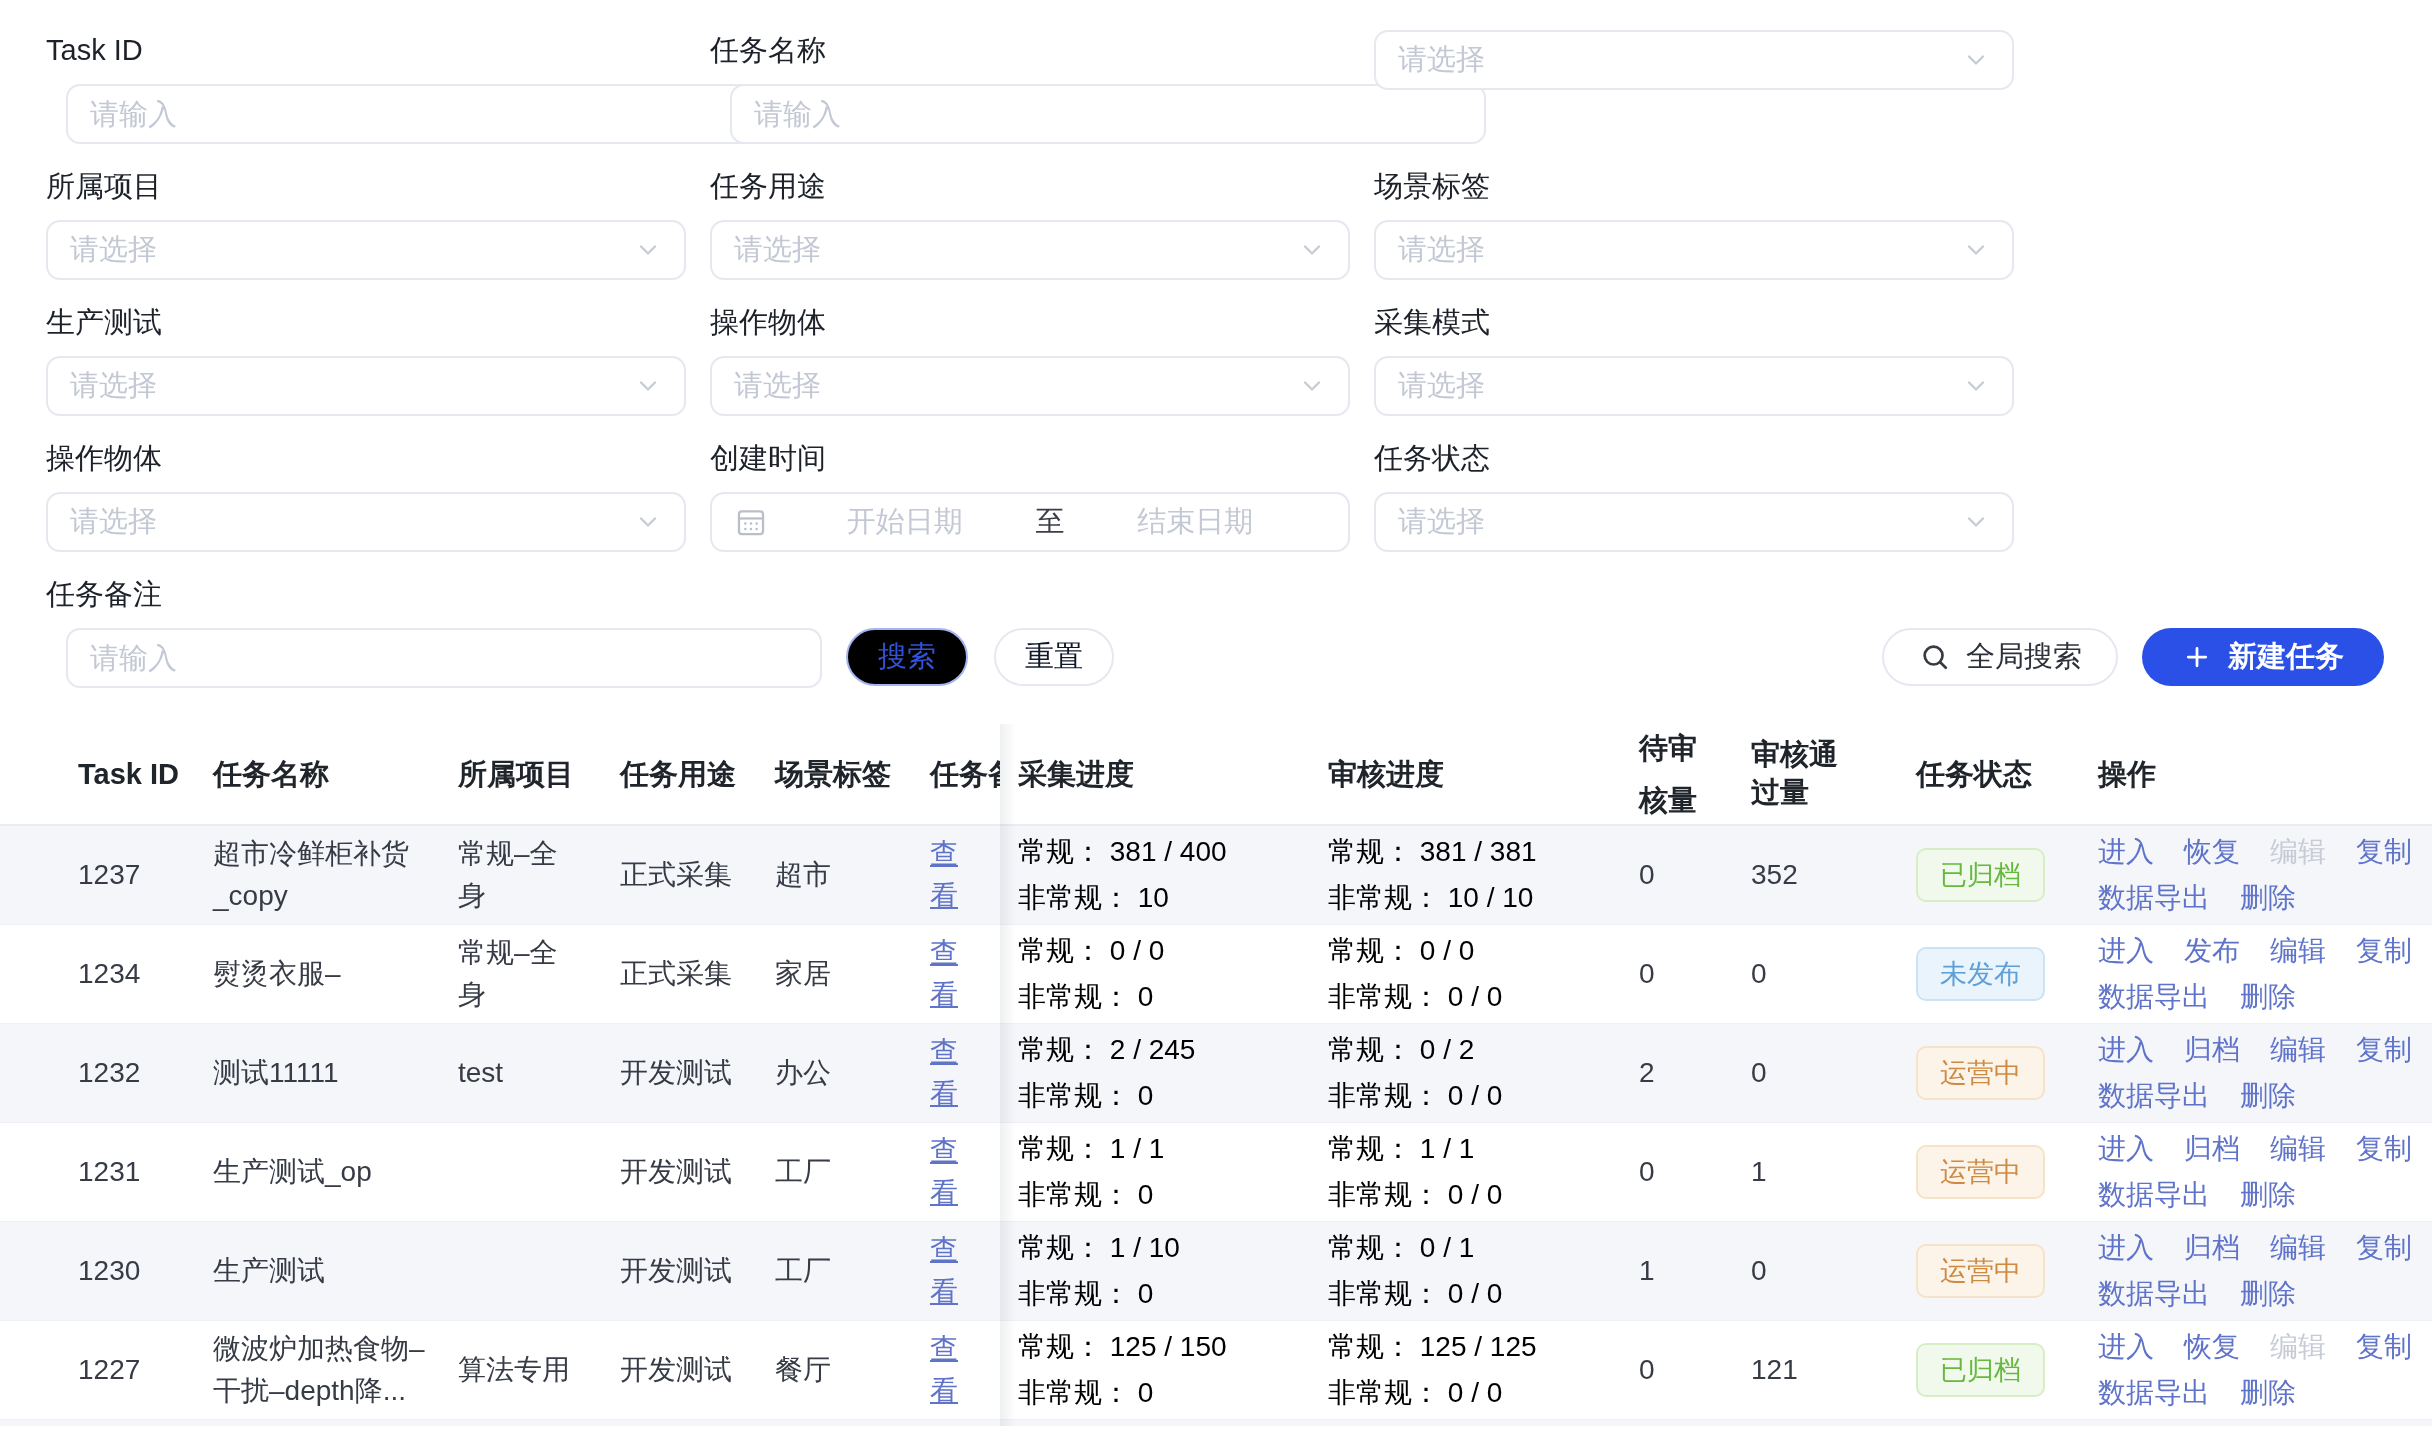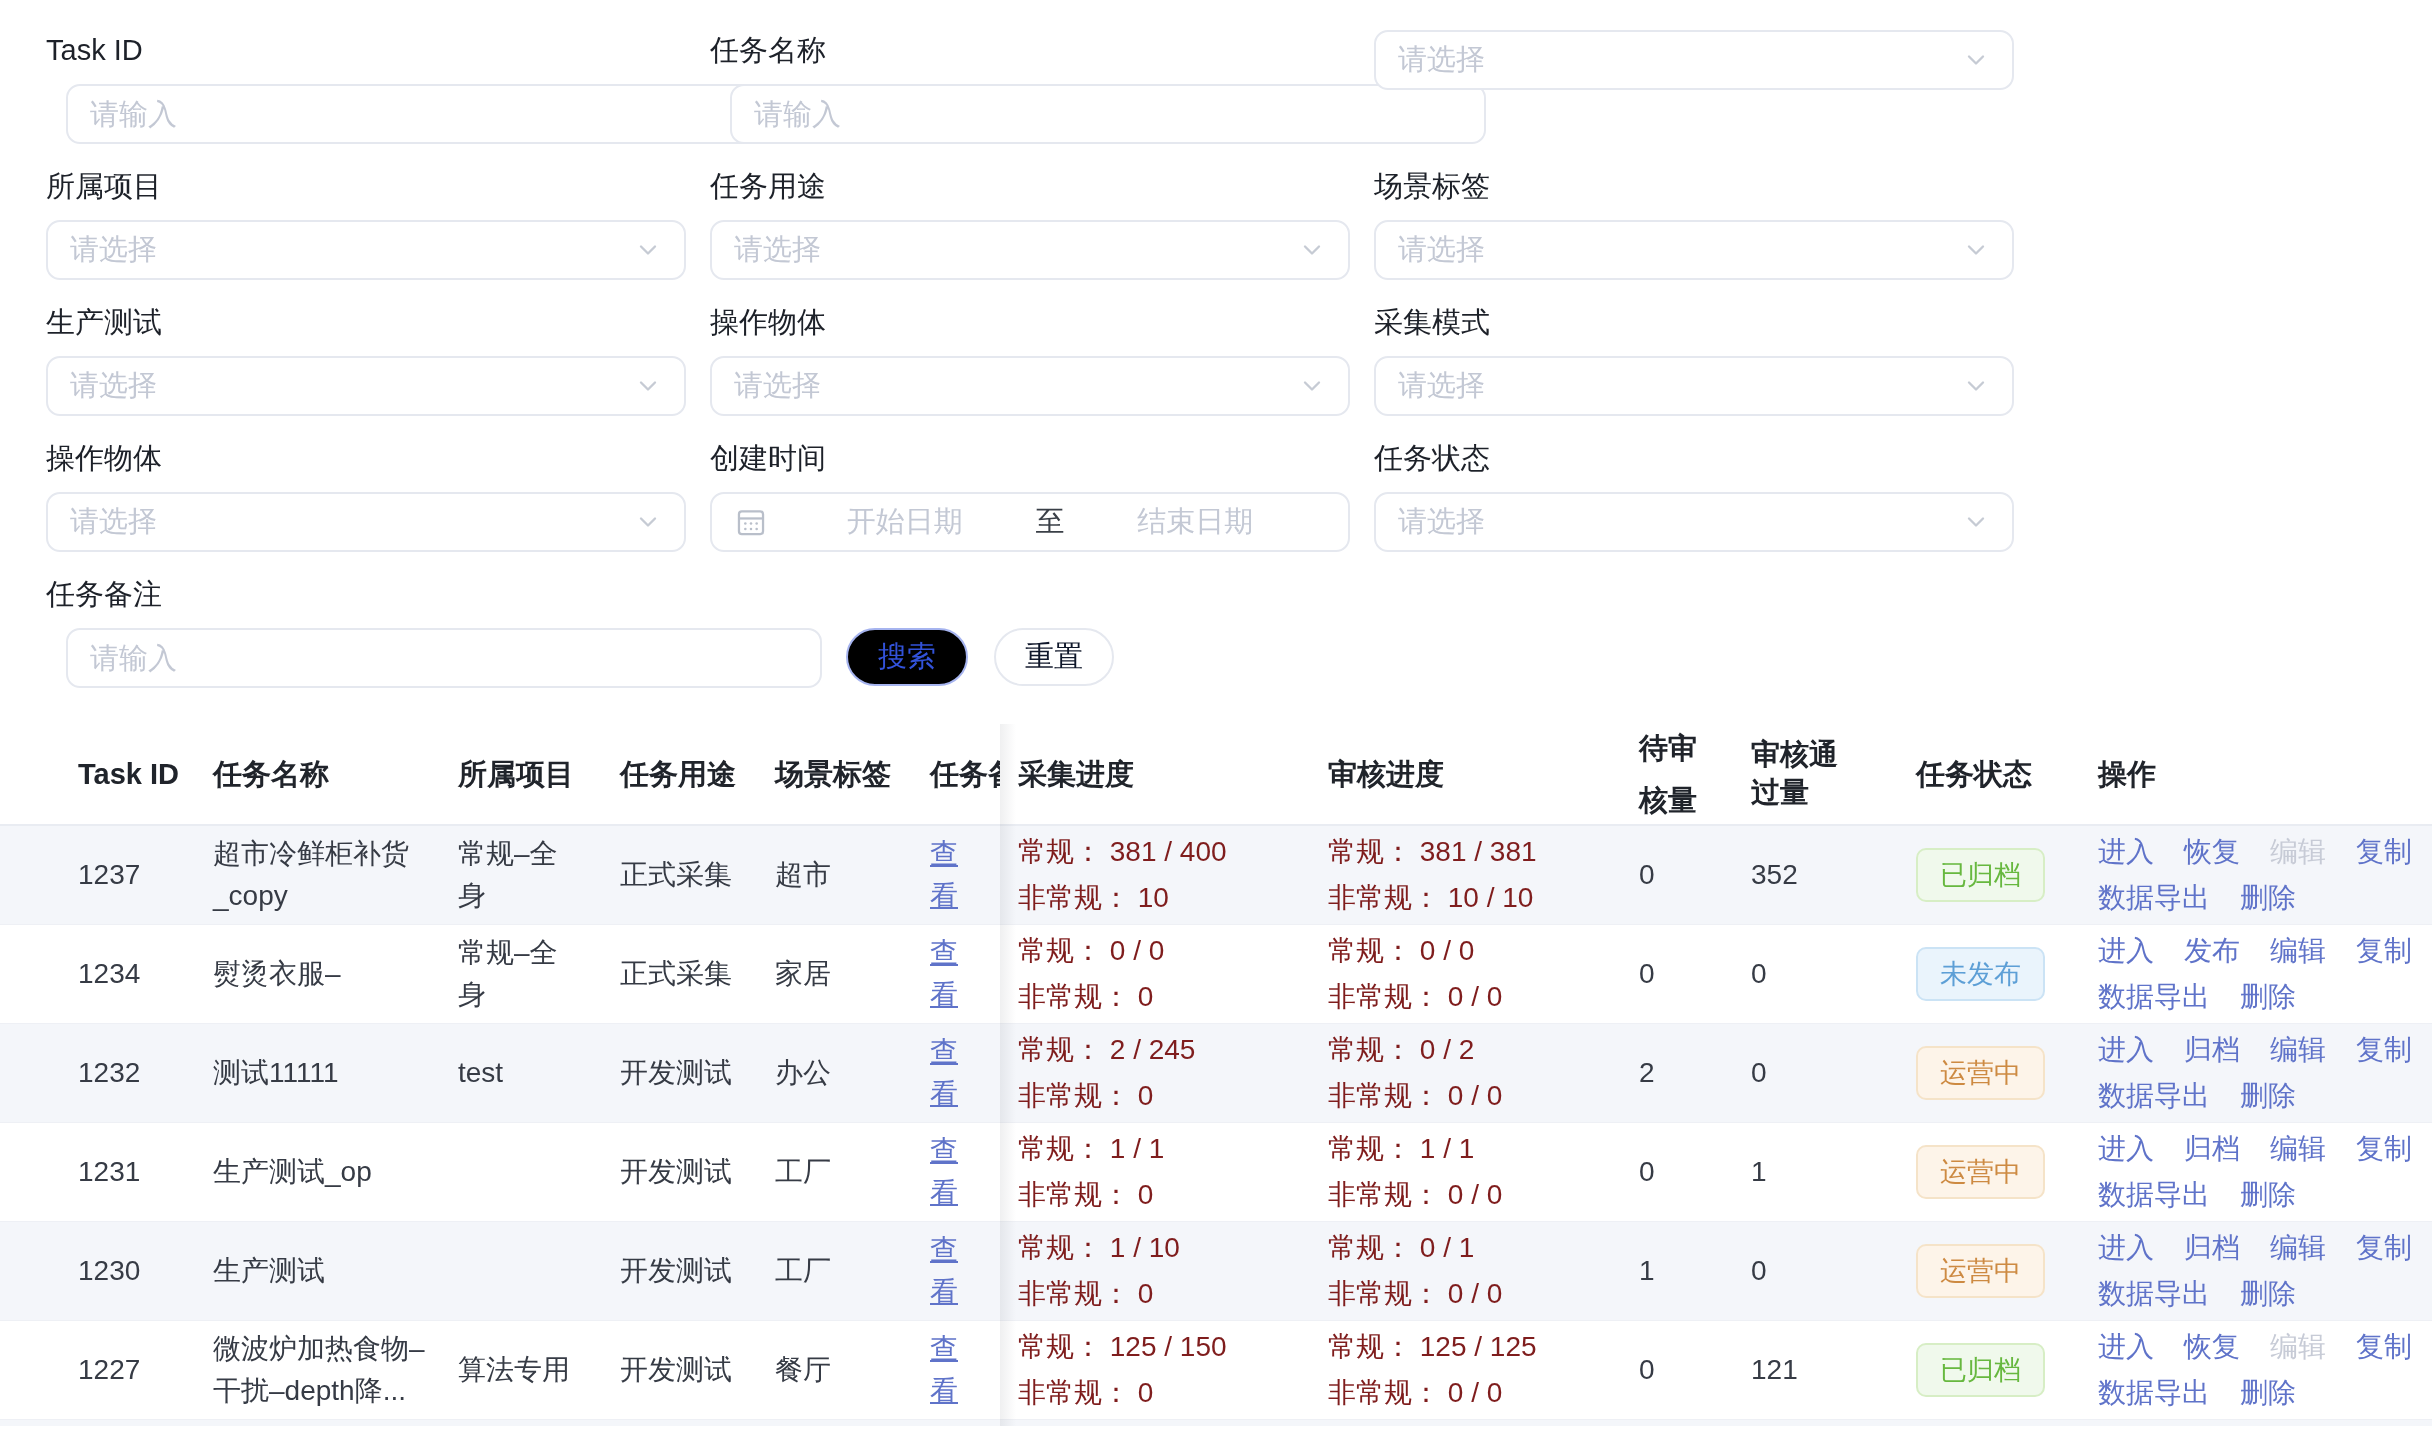--- a/index.html
+++ b/index.html
@@ -45,21 +45,21 @@
   .thead .cell{font-weight:700;font-size:29px;color:#20242b;overflow:hidden;white-space:nowrap;}
   .thead .cell.wrapcell{white-space:normal;}
   .wrap2{display:inline-block;width:64px;line-height:52px;white-space:normal;}
   .wrap3{display:inline-block;width:92px;line-height:38px;white-space:normal;}
   .tbody .trow{min-height:98px;border-bottom:1px solid #eef0f5;font-size:28px;}
   .tbody .trow:nth-child(odd){background:#f4f6fa;}
   .cell{padding-left:18px;padding-right:24px;box-sizing:border-box;line-height:42px;}
   .cell.namecell{padding-right:0;}
   .cell.projcell{padding-right:24px;}
   .link{color:#5f73c9;text-decoration:underline;cursor:pointer;}
-  .progress{color:#7f1d1d;line-height:46px;}
+  .progress{color:#000000;line-height:46px;}
   .badge{
     display:inline-block;height:50px;line-height:50px;padding:0 22px;
     border:2px solid transparent;border-radius:10px;font-size:27px;white-space:nowrap;
   }
   .badge[data-type="archived"]{background:#f0f9ec;border-color:#d7eec5;color:#67b83f;}
   .badge[data-type="unpublished"]{background:#eaf4fc;border-color:#cbe3f5;color:#5d9fd6;}
   .badge[data-type="operating"]{background:#fdf4e9;border-color:#f5e3c8;color:#cd8a42;}
   .acts-line{display:flex;column-gap:30px;line-height:46px;}
   .act{color:#5f73c9;cursor:pointer;white-space:nowrap;}
   .act[data-disabled="true"]{color:#c7cbd6;cursor:not-allowed;}
@@ -205,20 +205,39 @@
     </div>
   </div>
 
   <div class="frow-last">
     <div class="field">
       <div class="flabel">任务备注</div>
       <input class="control" placeholder="请输入" style="">
     </div>
     <button class="btn btn-search">搜索</button>
     <button class="btn btn-reset">重置</button>
+    <div class="right-tools">
+      <button class="btn btn-global">
+        <span style="display:flex;align-items:center;">
+          <svg width="34" height="34" viewBox="0 0 24 24" fill="none" stroke="#363b44" stroke-width="1.9" stroke-linecap="round">
+            <circle cx="11" cy="11" r="6.3"></circle>
+              <path d="M15.7 15.7L19.6 19.6"></path>
+          </svg>
+        </span>
+        <span>全局搜索</span>
+      </button>
+      <button class="btn btn-create">
+        <span style="display:flex;align-items:center;">
+          <svg width="30" height="30" viewBox="0 0 24 24" fill="none" stroke="#ffffff" stroke-width="2.2" stroke-linecap="round">
+              <path d="M12 5v14M5 12h14"></path>
+            </svg>
+        </span>
+        <span>新建任务</span>
+      </button>
+    </div>
   </div>
 </div>
 
 <div class="table">
   <div class="thead">
     <div class="trow">
       <div class="cell">Task ID</div>
       <div class="cell">任务名称</div>
       <div class="cell">所属项目</div>
       <div class="cell">任务用途</div>

